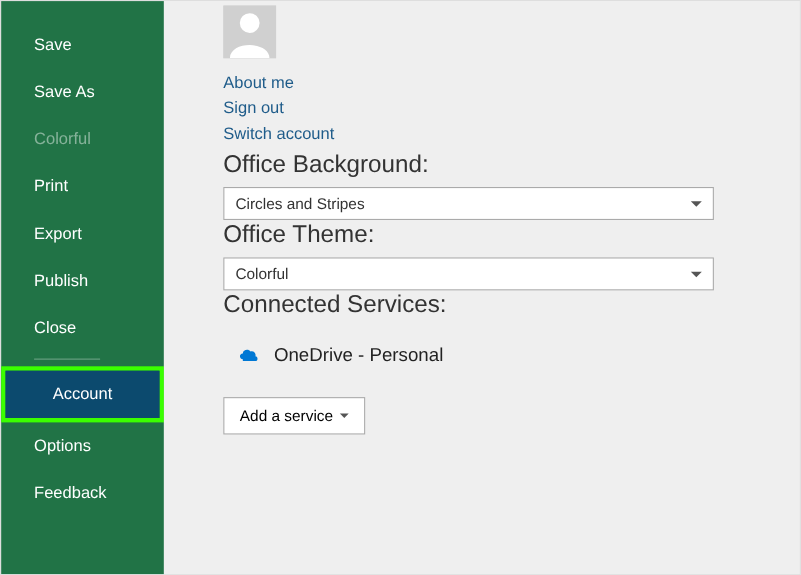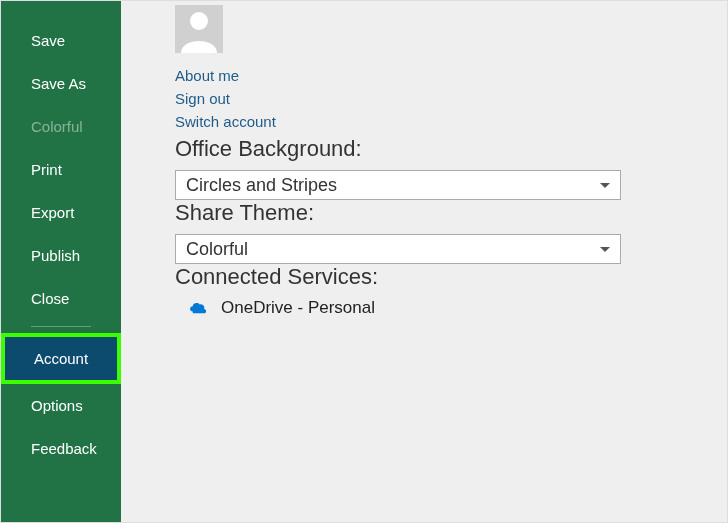--- a/index.html
+++ b/index.html
@@ -10,21 +10,21 @@
     height: 523px;
     overflow: hidden;
     border: 1px solid #dedede;
   }
   .container {
     display: flex;
     width: 100%;
     height: 100%;
   }
   .sidebar {
-    width: 120px;
+    width: 148px;
     background: #217346;
     color: #fff;
     display: flex;
     flex-direction: column;
     padding-top: 18px;
   }
   .sidebar-item {
     padding: 13px 30px;
     font-size: 15px;
     cursor: pointer;
@@ -76,35 +76,35 @@
   }
   .dropdown {
     width: 446px;
     border: 1px solid #aaa;
     background: #fff;
     height: 30px;
     display: flex;
     align-items: center;
     justify-content: space-between;
     padding: 0 10px;
-    font-size: 18px;
+    font-size: 14px;
     color: #333;
     cursor: pointer;
   }
   .caret {
     width: 0; height: 0;
     border-left: 5px solid transparent;
     border-right: 5px solid transparent;
     border-top: 5px solid #555;
   }
   .service-row {
     display: flex;
     align-items: center;
     gap: 12px;
-    margin-top: 8px;
+    margin-top: 23px;
     padding-left: 12px;
   }
   .cloud-icon {
     width: 22px;
     height: 14px;
   }
   .service-name {
     font-size: 17px;
     color: #222;
   }
@@ -157,28 +157,32 @@
     <span class="link">About me</span>
     <span class="link">Sign out</span>
     <span class="link">Switch account</span>
 
     <div class="section-heading">Office Background:</div>
     <div class="dropdown">
       <span>Circles and Stripes</span>
       <span class="caret"></span>
     </div>
 
-    <div class="section-heading">Share Theme:</div>
+    <div class="section-heading">Office Theme:</div>
     <div class="dropdown">
       <span>Colorful</span>
       <span class="caret"></span>
     </div>
 
     <div class="section-heading">Connected Services:</div>
     <div class="service-row">
       <svg class="cloud-icon" viewBox="0 0 24 16">
         <path d="M6 12 C2 12 2 6 6 6 C6 2 12 1 14 4 C18 3 20 7 19 9 C22 9 22 14 19 14 L6 14 Z" fill="#0078d4"></path>
       </svg>
       <span class="service-name">OneDrive - Personal</span>
     </div>
 
+    <button class="add-service-btn">
+      <span>Add a service</span>
+      <span class="small-caret"></span>
+    </button>
   </div>
 </div>
 
 </body></html>

